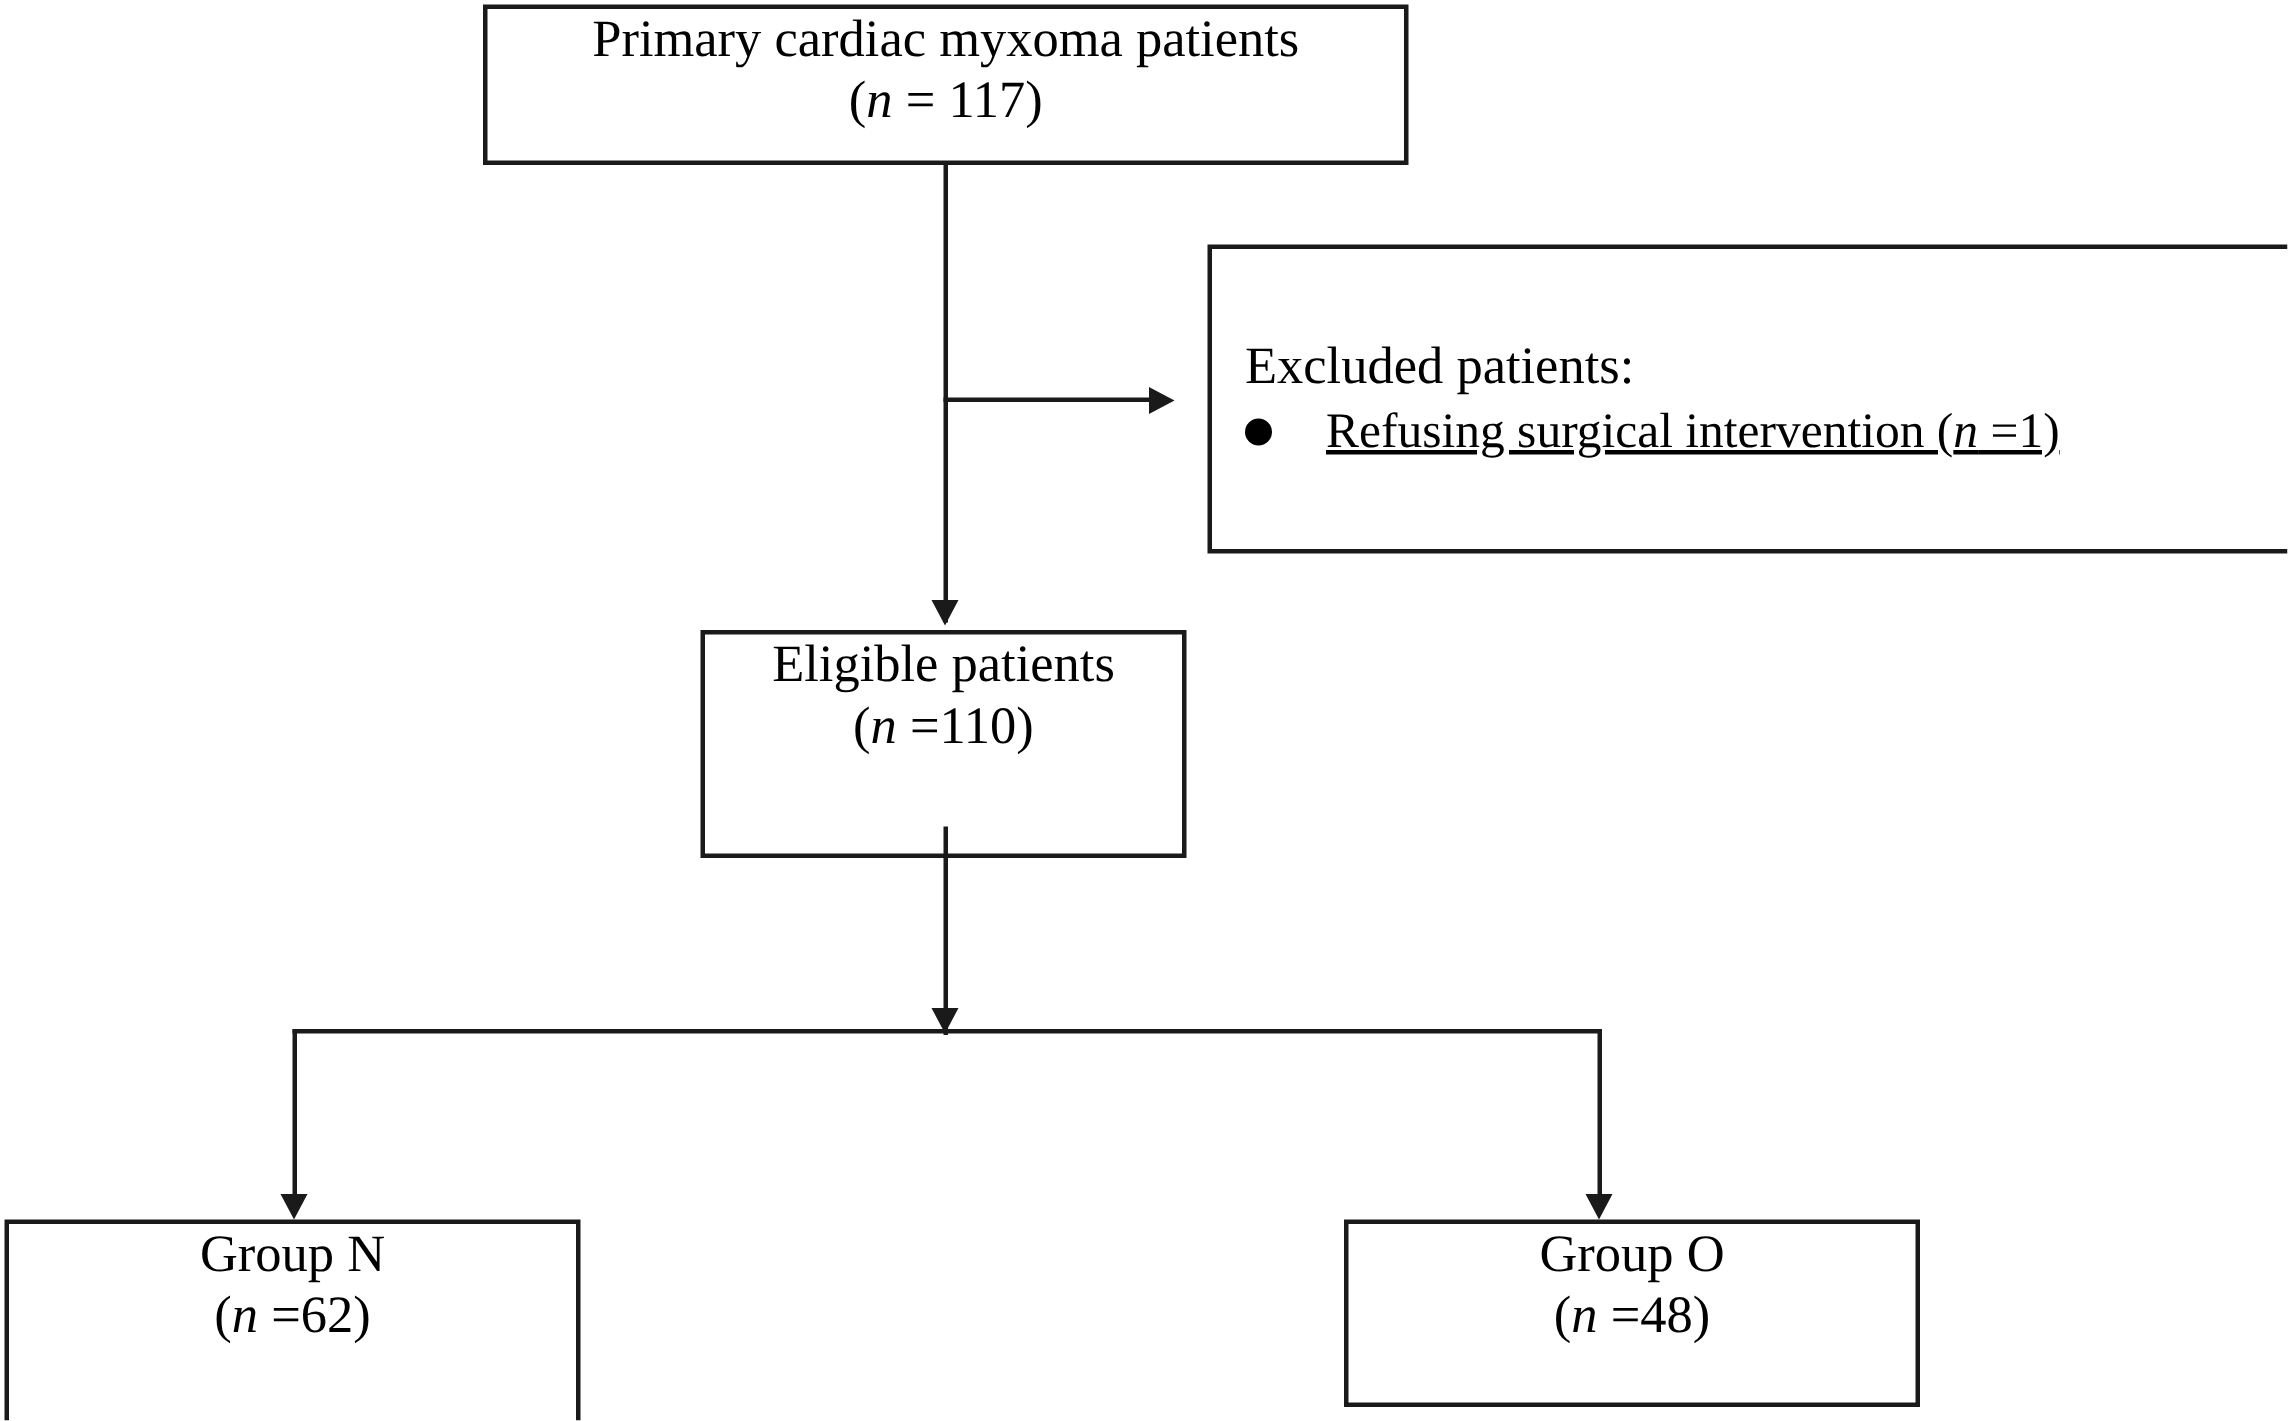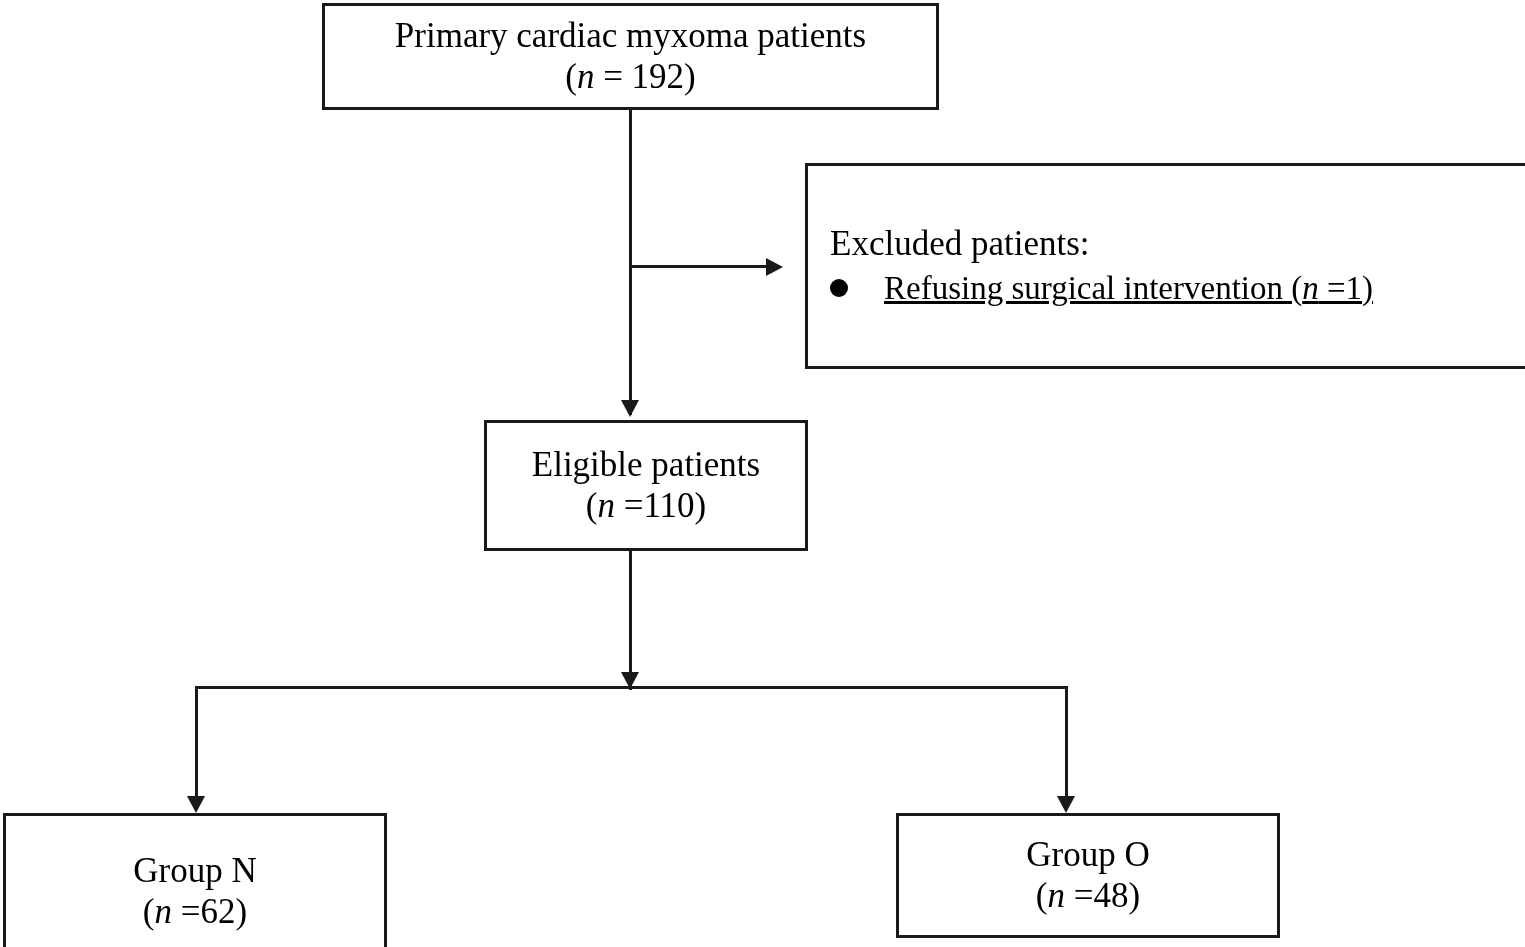--- a/index.html
+++ b/index.html
@@ -18,21 +18,21 @@
     overflow: hidden;
   }
   .node {
     position: absolute;
     box-sizing: border-box;
     border: 3px solid #1a1a1a;
     background: #ffffff;
     display: flex;
     flex-direction: column;
     align-items: center;
-    justify-content: center;
+    justify-content: flex-start;
   }
   .node-line {
     font-size: 35px;
     line-height: 1.17;
     text-align: center;
     white-space: nowrap;
   }
   .ital { font-style: italic; }
 
   
@@ -72,24 +72,24 @@
     width: 18px;
     height: 18px;
     border-radius: 50%;
     background: #000000;
     flex: 0 0 auto;
     margin-right: 36px;
   }
 
   
   #node-eligible {
-    left: 484px;
+    left: 467px;
     top: 420px;
     width: 324px;
-    height: 131px;
+    height: 152px;
   }
 
   
   #node-group-n {
     left: 3px;
     top: 813px;
     width: 384px;
     height: 158px;
   }
   #node-group-o {
@@ -147,21 +147,21 @@
   #drop-right      { left: 1065px; top: 686px; height: 120px; }
   #drop-right-head { left: 1057px; top: 796px; }
 </style>
 </head>
 <body>
 
 <div id="canvas">
 
   <div class="node" id="node-enrolled">
     <div class="node-line">Primary cardiac myxoma patients</div>
-    <div class="node-line"><span>(</span><span class="ital">n</span><span> = 192)</span></div>
+    <div class="node-line"><span>(</span><span class="ital">n</span><span> = 117)</span></div>
   </div>
 
   <div class="node" id="node-excluded">
     <div class="heading">Excluded patients:</div>
     <div class="bullet-row">
       <span class="bullet-dot"></span>
       <span><span>Refusing surgical intervention (</span><span class="ital">n</span><span> =1)</span></span>
     </div>
   </div>
 

